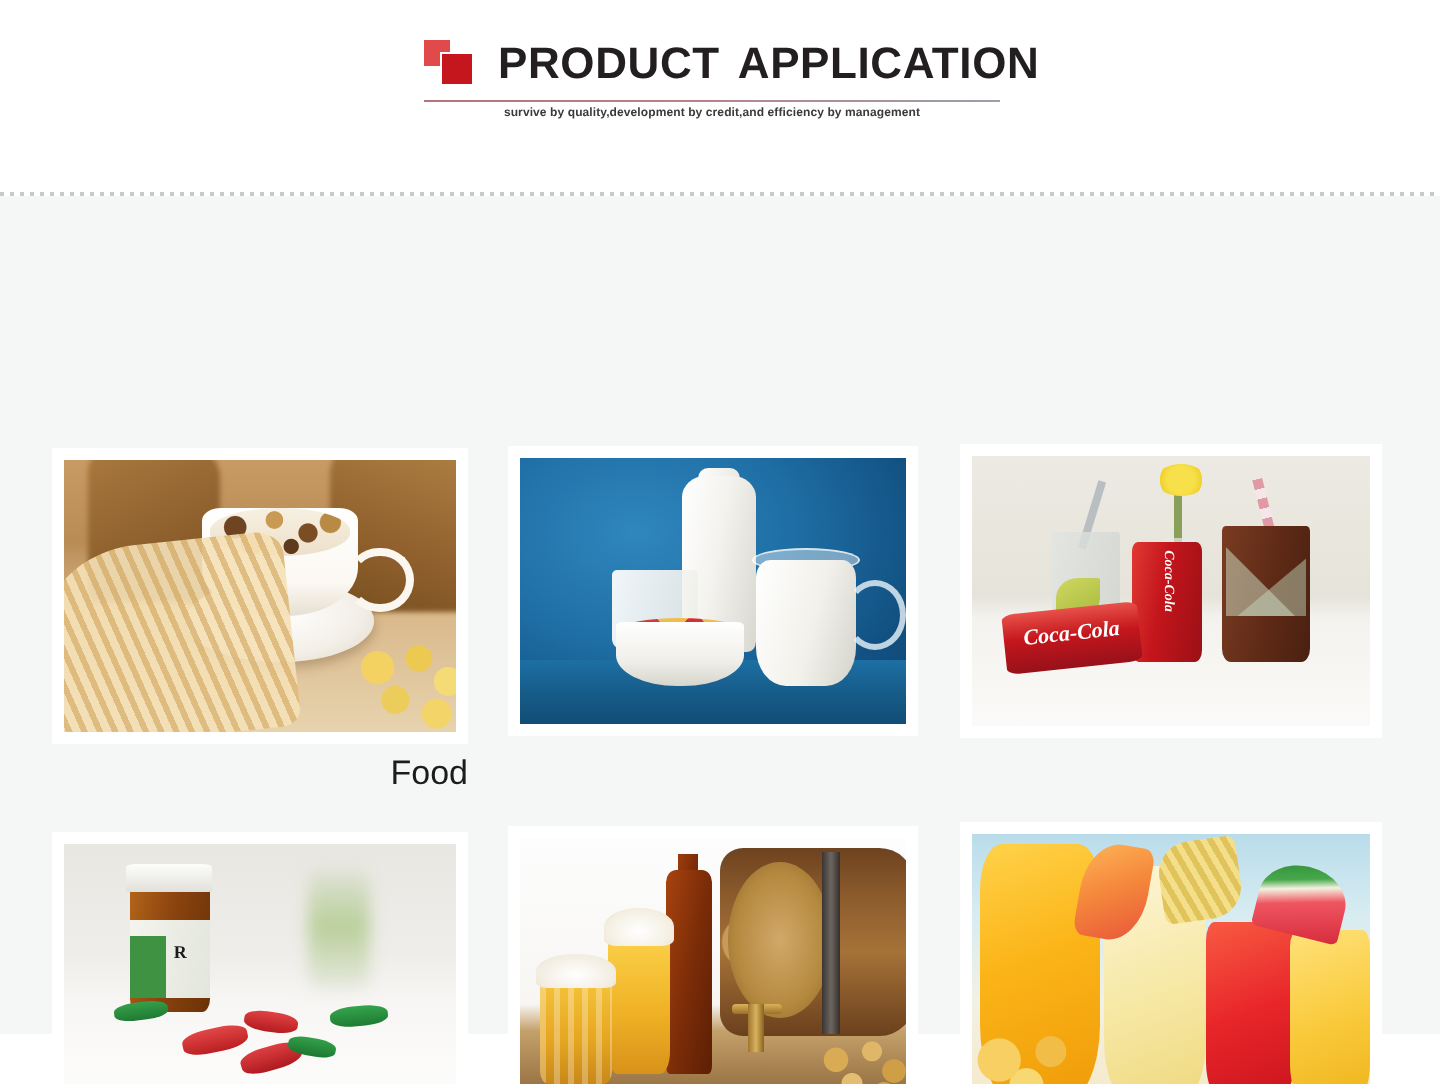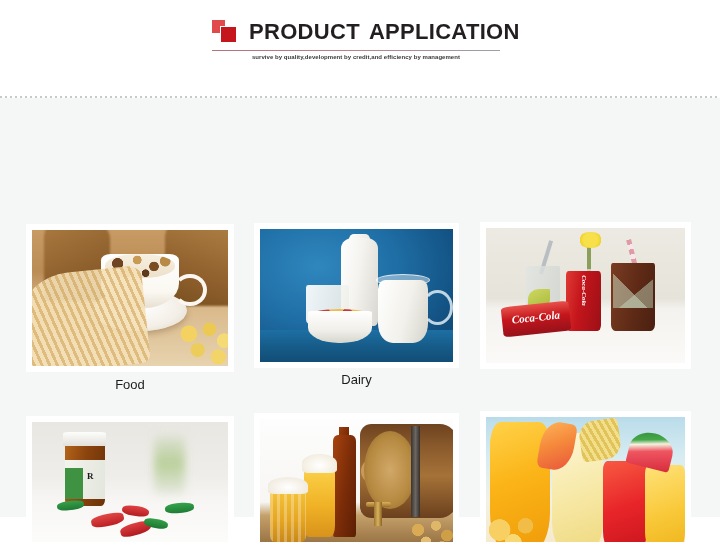--- a/index.html
+++ b/index.html
@@ -118,23 +118,23 @@
     box-sizing: border-box;
   }
   .card-photo {
     width: 100%;
     height: 100%;
     position: relative;
     overflow: hidden;
   }
   .card-label {
     position: absolute;
-    font-size: 13px;
+    font-size: 17px;
     color: #1c1c1c;
-    text-align: center;
+    text-align: right;
     white-space: nowrap;
   }
 
   
   .card-food     { left: 26px;  top: 126px; width: 208px; height: 148px; }
   .card-dairy    { left: 254px; top: 125px; width: 205px; height: 145px; }
   .card-beverage { left: 480px; top: 124px; width: 211px; height: 147px; }
   
   .card-pharmacy { left: 26px;  top: 318px; width: 208px; height: 140px; }
   .card-beer     { left: 254px; top: 315px; width: 205px; height: 146px; }
@@ -587,21 +587,20 @@
       <div class="bottle-neck"></div>
       <div class="bottle"></div>
       <div class="jug-rim"></div>
       <div class="jug"></div>
       <div class="jug-handle"></div>
       <div class="glass"></div>
       <div class="flakes"></div>
       <div class="bowl"></div>
     </div>
   </div>
-  <div class="card-label label-dairy">Dairy</div>
 
   <div class="card card-beverage">
     <div class="card-photo ph-bev">
       <div class="straw-l"></div>
       <div class="glass-l"></div>
       <div class="lime"></div>
       <div class="flower-stem"></div>
       <div class="flower"></div>
       <div class="vase"></div>
       <div class="straw-r"></div>

